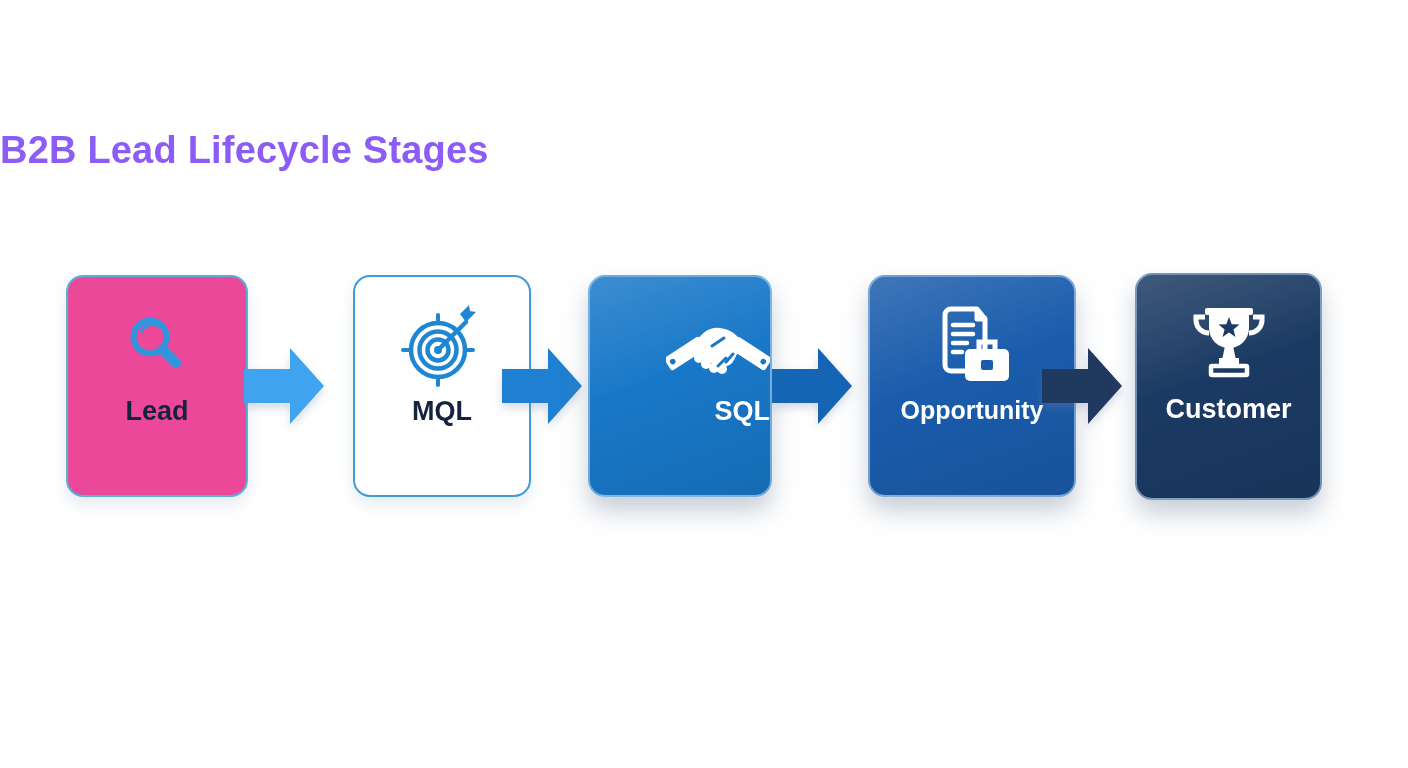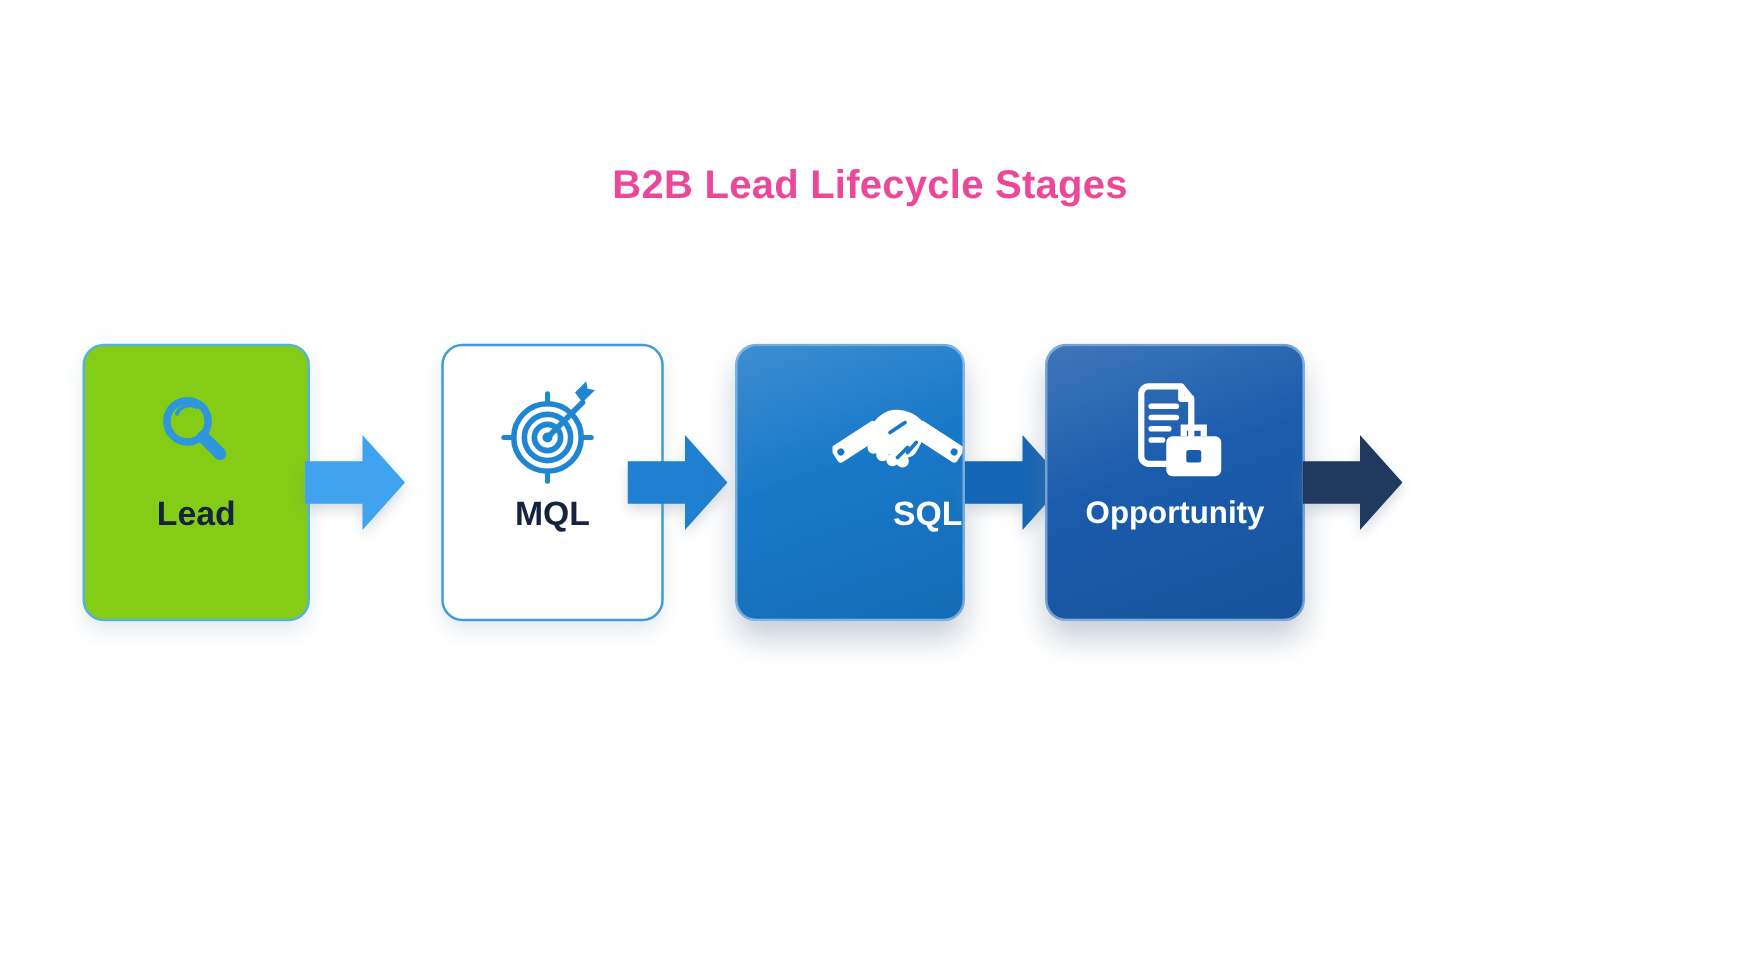--- a/index.html
+++ b/index.html
@@ -1,32 +1,32 @@
 <!DOCTYPE html>
 <html><head>
 <meta charset="utf-8">
 <style>
   html,body{margin:0;padding:0;background:#ffffff;}
   .canvas{
     position:relative;width:1408px;height:768px;background:#ffffff;overflow:hidden;
     font-family:"Liberation Sans",sans-serif;
   }
   .title{
-    position:absolute;top:129px;left:0;width:1392px;margin:0;text-align:center;
-    font-size:32px;font-weight:700;color:#ec4899;letter-spacing:.2px;
+    position:absolute;top:129px;left:0;width:1392px;margin:0;
+    font-size:38px;font-weight:700;color:#8b5cf6;letter-spacing:.2px;
   }
   .stage{
     position:absolute;top:275px;height:222px;border-radius:17px;box-sizing:border-box;
     display:flex;flex-direction:column;align-items:center;
   }
   .outline{border:2.5px solid #58B2D8;box-shadow:0 8px 16px rgba(140,170,200,.22);}
   .s0{left:66px;width:182px;}
   .s1{left:325px;width:178px;border-color:#3E9CD9;margin-left:28px;}
   .s2{left:588px;width:184px;}
-  .s3{left:836px;width:208px;}
+  .s3{left:868px;width:208px;}
   .s4{left:1135px;width:187px;top:273px;height:227px;}
   .solid{
     border:2px solid rgba(190,220,245,.55);
     box-shadow:0 14px 24px rgba(110,130,155,.38);
     background-image:linear-gradient(160deg,rgba(255,255,255,.16),rgba(255,255,255,0) 45%,rgba(0,0,0,.10));
   }
   .icon{margin-top:28px;height:82px;display:flex;align-items:center;justify-content:center;}
   .label{margin-top:9px;font-weight:700;font-size:27px;color:#15233E;}
   .solid .label{color:#ffffff;}
   .s3 .label{font-size:25px;}
@@ -36,21 +36,21 @@
   .a2{left:772px;}
   .a3{left:1042px;}
 </style>
 </head>
 <body>
 
 <div class="canvas">
 
   <h1 class="title">B2B Lead Lifecycle Stages</h1>
 
-  <div class="stage outline s0" style="background-color: #84cc16;">
+  <div class="stage outline s0" style="background-color: #ec4899;">
     <div class="icon">
       <svg width="72" height="72" viewBox="0 0 72 72">
         <circle cx="29" cy="27" r="16.5" fill="none" stroke="#2E96DC" stroke-width="6"></circle>
         <path d="M20.5 21 A11.5 11.5 0 0 1 36 15.5" fill="none" stroke="#2E96DC" stroke-width="3.2" stroke-linecap="round"></path>
         <line x1="41.5" y1="39.5" x2="55" y2="53" stroke="#2E96DC" stroke-width="10" stroke-linecap="round"></line>
       </svg>
     </div>
     <div class="label">Lead</div>
   </div>
 
@@ -134,14 +134,33 @@
         <rect x="50" y="57" width="12" height="10" rx="2" fill="#1A5CAC"></rect>
       </svg>
     </div>
     <div class="label">Opportunity</div>
   </div>
 
   <svg class="arrow a3" viewBox="0 0 80 80">
     <polygon points="0,23 46,23 46,2 80,40 46,78 46,57 0,57" fill="#20395E"></polygon>
   </svg>
 
+  <div class="stage solid s4" style="background-color: rgb(27, 58, 99);">
+    <div class="icon">
+      <svg width="80" height="84" viewBox="0 0 80 84">
+        <g fill="#ffffff">
+          <rect x="16" y="6" width="48" height="7" rx="2"></rect>
+          <path d="M20 13 h40 v13 a20 20 0 0 1 -40 0 Z"></path>
+          <polygon points="36,44 44,44 47,58 33,58"></polygon>
+          <rect x="30" y="56" width="20" height="6"></rect>
+        </g>
+        <g fill="none" stroke="#ffffff" stroke-width="5">
+          <path d="M16 15 H7 v4 a13 13 0 0 0 13 12"></path>
+          <path d="M64 15 h9 v4 a13 13 0 0 1 -13 12"></path>
+          <rect x="22" y="64" width="36" height="9" rx="1" stroke-width="4.5"></rect>
+        </g>
+        <polygon fill="#1B3A63" points="40,15 42.7,22.3 50.5,22.6 44.4,27.4 46.5,34.9 40,30.6 33.5,34.9 35.6,27.4 29.5,22.6 37.3,22.3"></polygon>
+      </svg>
+    </div>
+    <div class="label">Customer</div>
+  </div>
 
 </div>
 
 </body></html>

